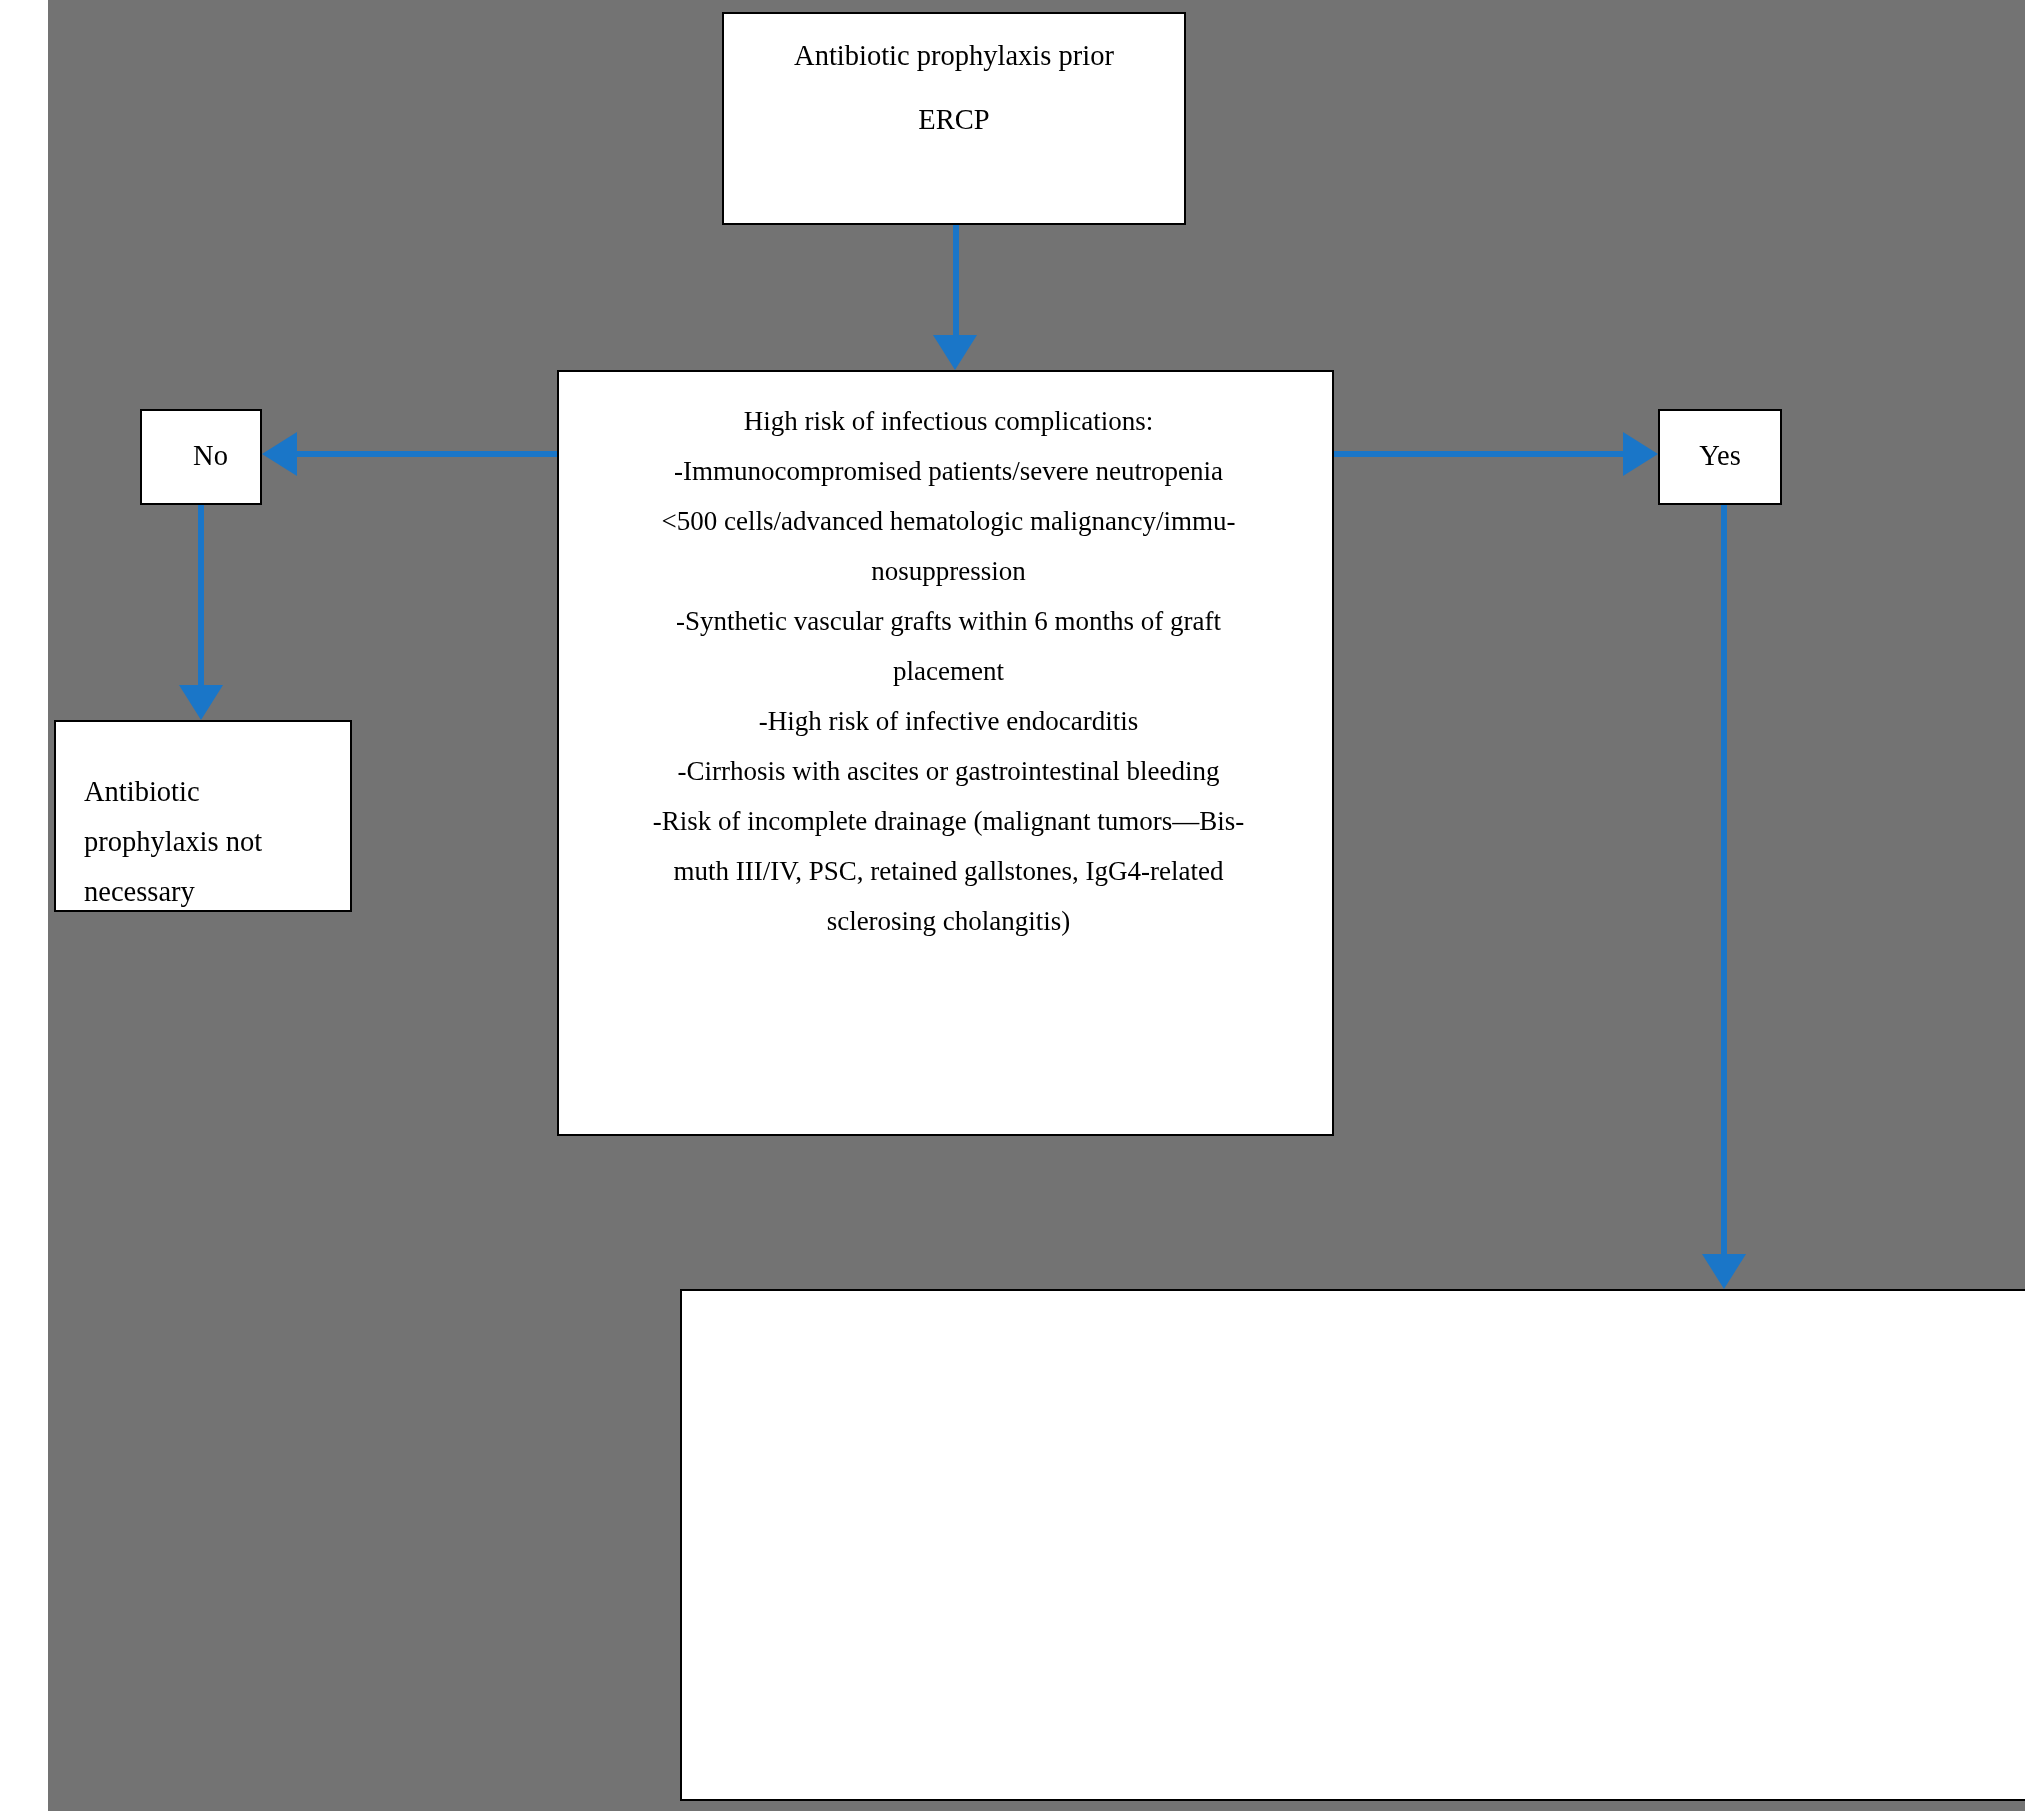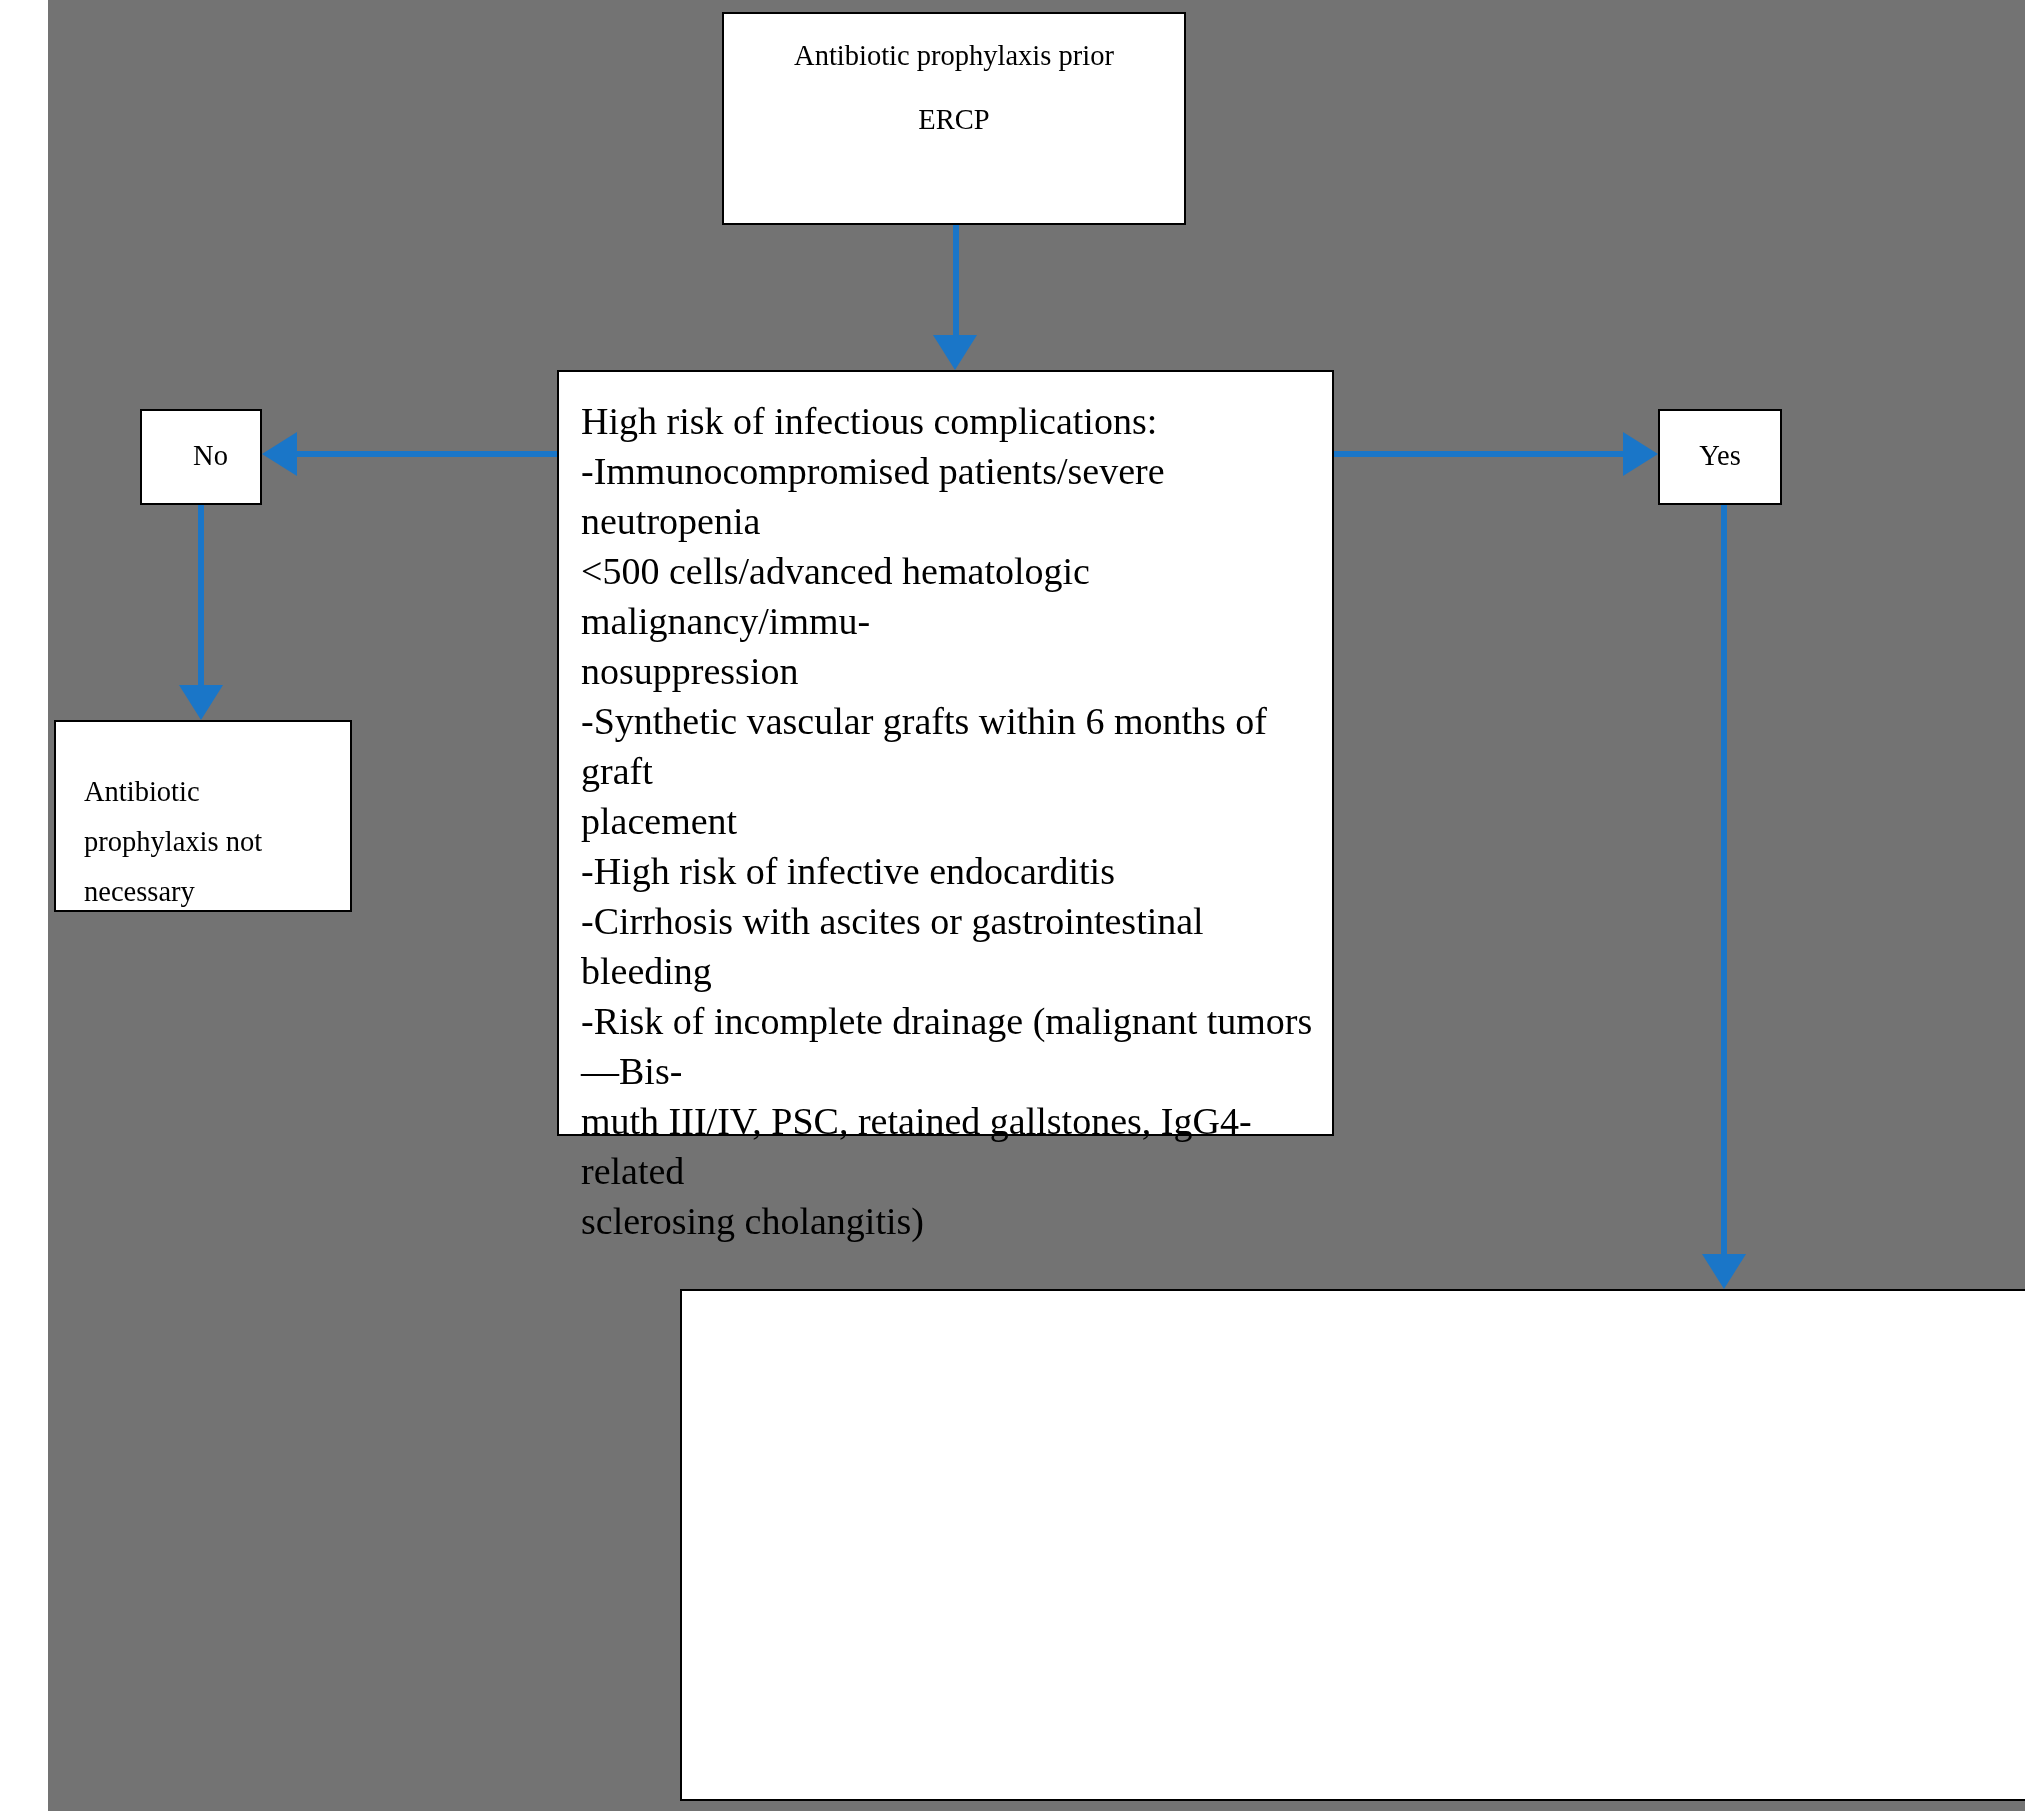--- a/index.html
+++ b/index.html
@@ -30,23 +30,23 @@
   #box-start-text{
     left:674px; top:24px; width:464px;
     text-align:center;
     font-size:28.5px;
     line-height:64px;
   }
   
   #box-risk{ left:509px; top:370px; width:777px; height:766px; }
   #box-risk-text{
     left:533px; top:396px; width:735px;
-    font-size:38px;
+    font-size:27px;
     line-height:50px;
-    text-align:left;
+    text-align:center;
   }
   
   #box-no{ left:92px; top:409px; width:122px; height:96px; }
   #box-no-text{
     left:92px; top:426px; width:141px;
     text-align:center;
     font-size:28.5px;
     line-height:60px;
   }
   

